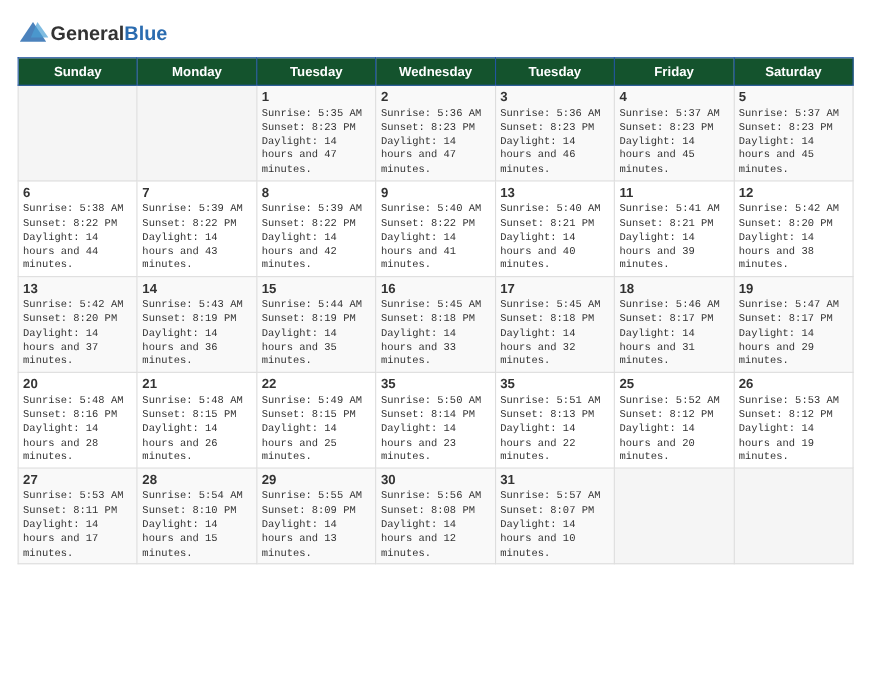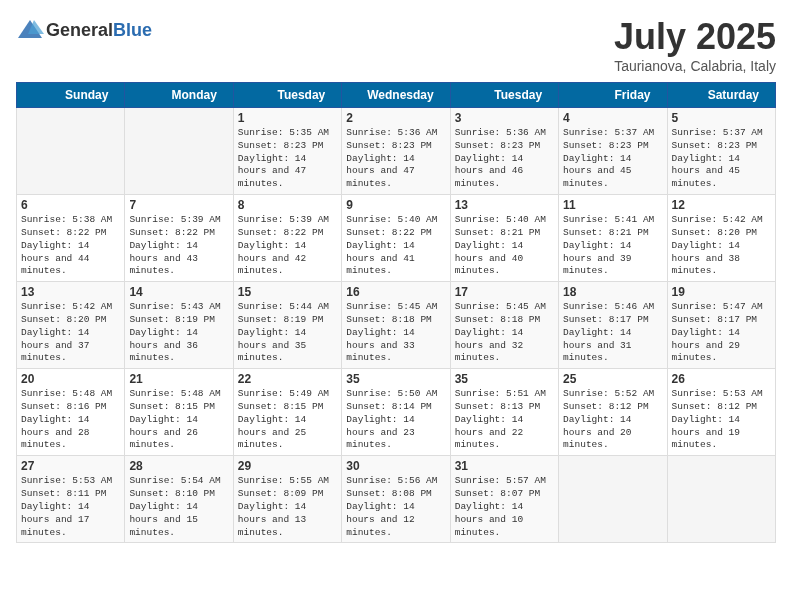--- a/index.html
+++ b/index.html
@@ -39,26 +39,26 @@
     .subtitle {
       font-size: 14px;
       color: #555;
     }
     .calendar {
       width: 100%;
       border-collapse: collapse;
       border: 1px solid #ccc;
     }
     .calendar th {
-      background-color: #0369a1;
+      background-color: #14532d;
       color: #fff;
       font-size: 12px;
       font-weight: bold;
-      padding: 5px 16px;
-      text-align: right;
+      padding: 5px 4px;
+      text-align: center;
       border: 1px solid #2255a0;
     }
     .calendar td {
       vertical-align: top;
       border: 1px solid #ddd;
       padding: 3px 4px;
       width: calc(100% / 7);
       min-height: 80px;
       font-size: 10px;
       color: #333;
@@ -92,24 +92,20 @@
   <div class="header">
     <div class="logo">
       <svg class="logo-icon" viewBox="0 0 28 28">
         <rect x="0" y="0" width="28" height="28" fill="white"></rect>
         <polygon points="14,4 26,22 2,22" fill="#2b6cb0" opacity="0.85"></polygon>
         <polygon points="18,4 28,18 12,18" fill="#4a9fd4" opacity="0.7"></polygon>
       </svg>
       <div>
         <span style="font-size:18px;font-weight:bold;color:#333;">General</span><span style="font-size:18px;font-weight:bold;color:#2b6cb0;">Blue</span>
       </div>
-    </div>
-    <div class="title-block">
-      <div class="month-title">July 2025</div>
-      <div class="subtitle">Taurianova, Calabria, Italy</div>
     </div>
   </div>
 
   <table class="calendar">
     <thead>
       <tr>
         <th>Sunday</th>
         <th>Monday</th>
         <th>Tuesday</th>
         <th>Wednesday</th>

